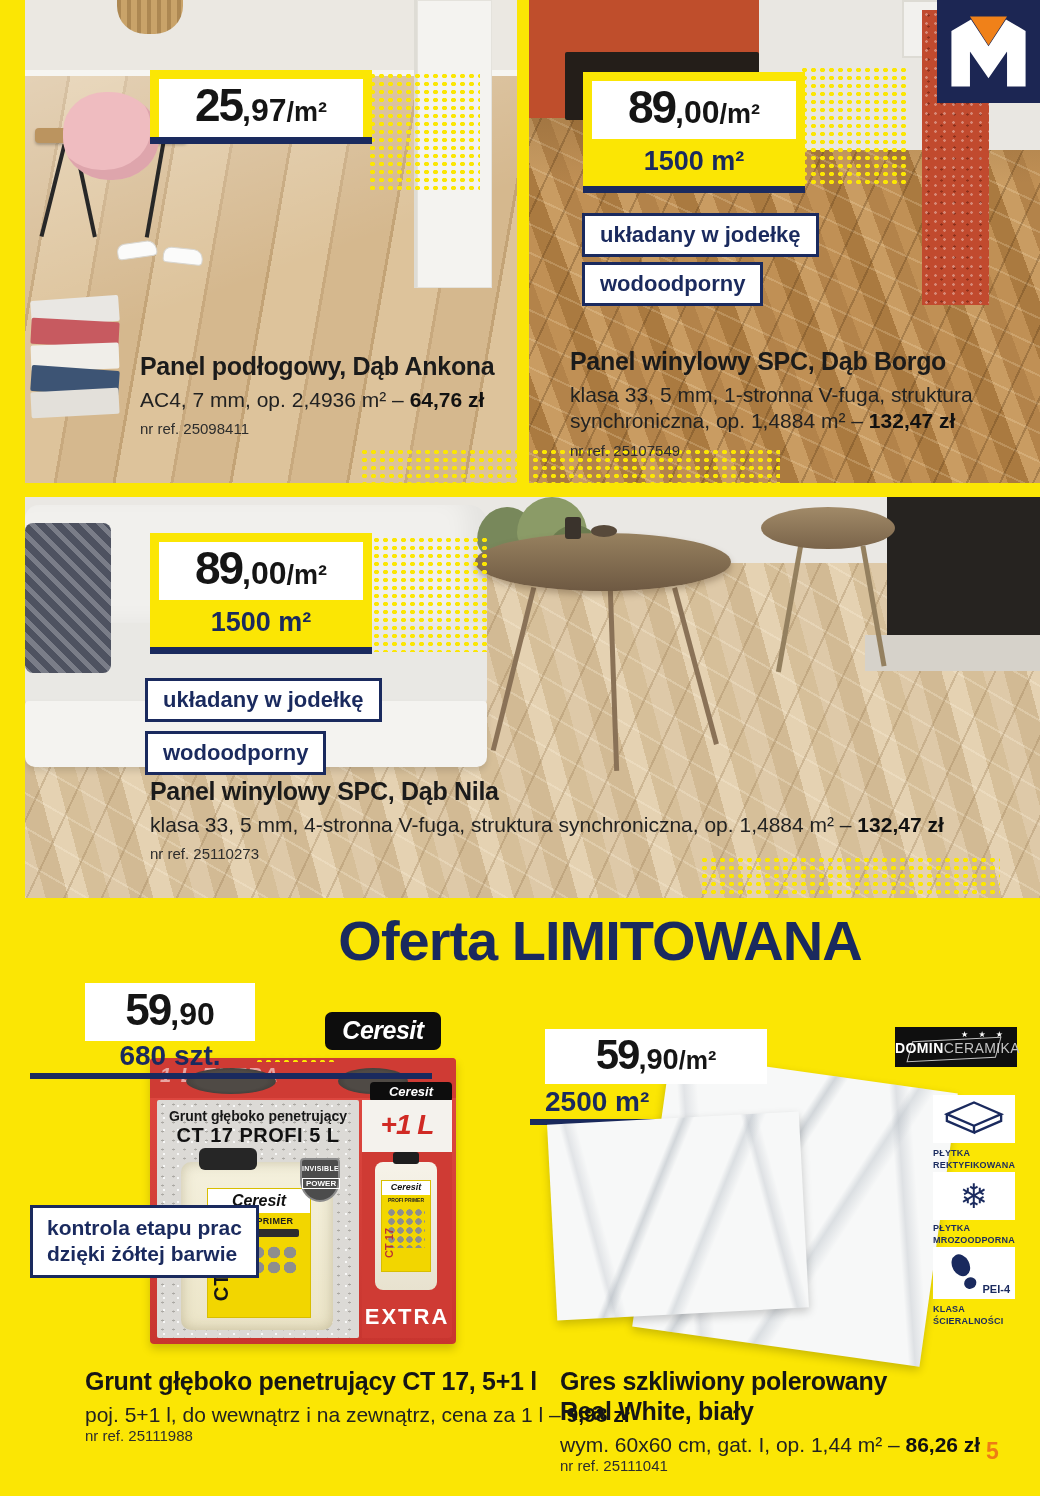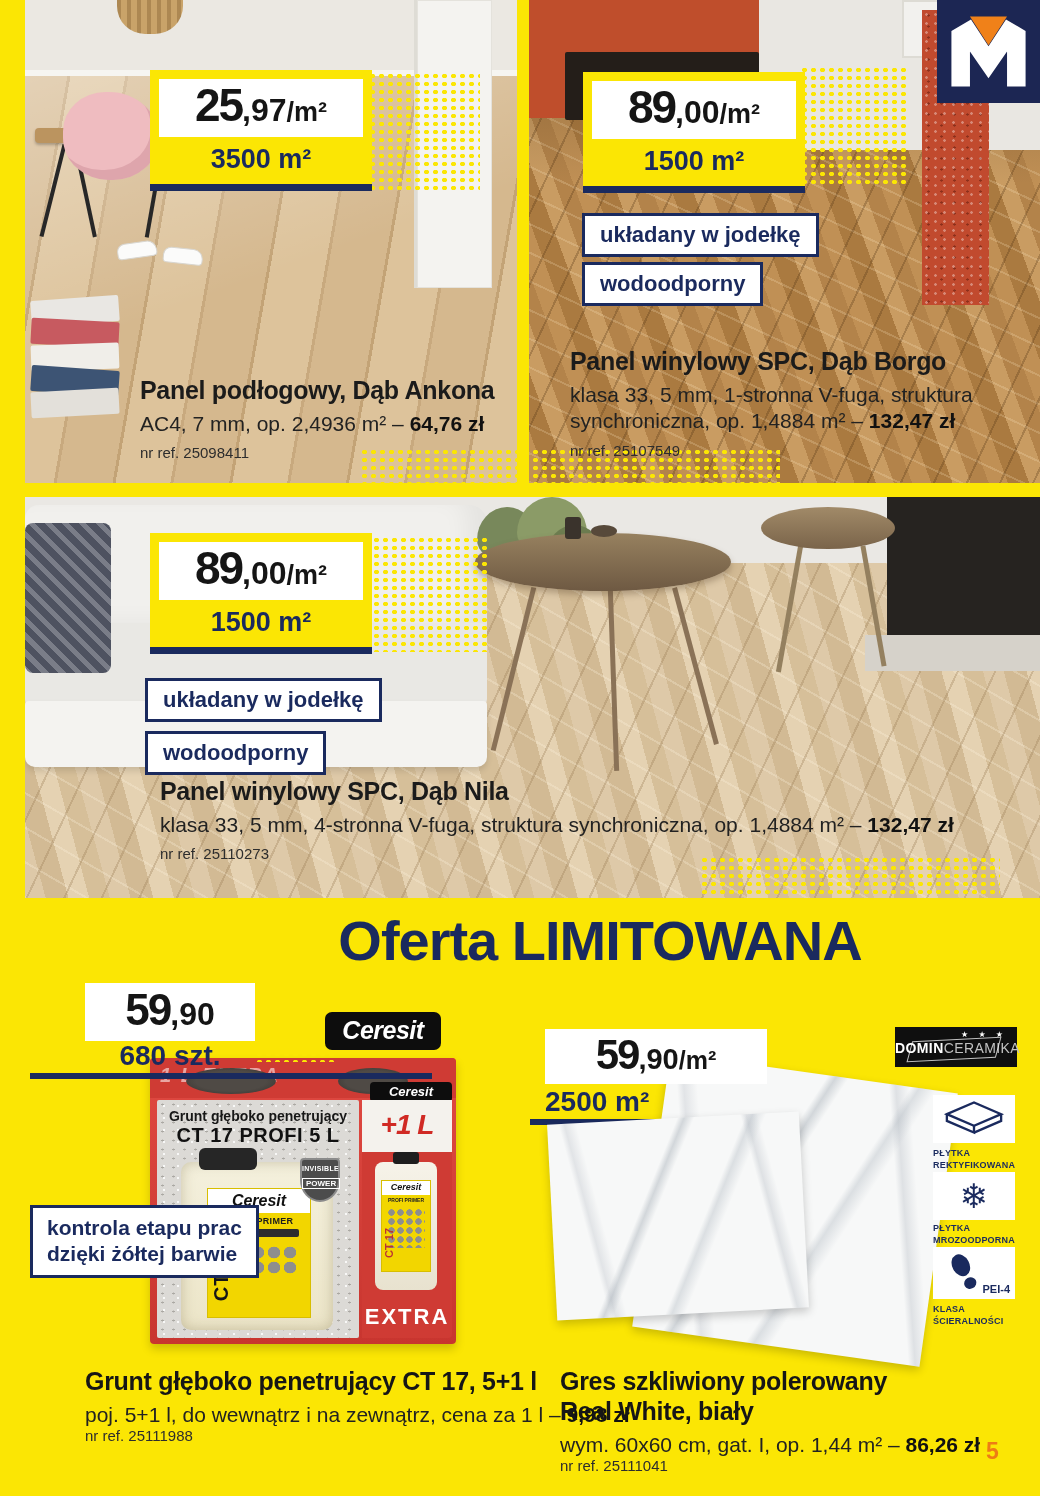--- a/index.html
+++ b/index.html
@@ -218,24 +218,23 @@
       <div class="tl-mag m4"></div>
       <div class="tl-mag m5"></div>
     </div>
 
     <div class="pricebox" style="left:125px;top:70px;">
       <div class="pw">
         <span class="p-main">25</span>
           <span class="p-dec">,97</span>
           <span class="p-unit">/m²</span>
       </div>
-      <div class="p-stock">3500 m²</div>
-    </div>
-
-    <div class="ptext" style="left:115px;top:376px;">
+    </div>
+
+    <div class="ptext" style="left:115px;top:352px;">
       <div class="ptitle">Panel podłogowy, Dąb Ankona</div>
       <div class="pdesc"><span>AC4, 7 mm, op. 2,4936  m² – </span><b>64,76 zł</b></div>
       <div class="pref">nr ref. 25098411</div>
     </div>
   </div>
 
   <div class="photo photo-tr">
     <div class="tr-floor"></div>
     <div class="tr-shade"></div>
     <div class="tr-wall-or"></div>
@@ -304,21 +303,21 @@
         <span class="p-main">89</span>
           <span class="p-dec">,00</span>
           <span class="p-unit">/m²</span>
       </div>
       <div class="p-stock">1500 m²</div>
     </div>
 
     <div class="feat" style="left:120px;top:181px;">układany w jodełkę</div>
     <div class="feat" style="left:120px;top:234px;">wodoodporny</div>
 
-    <div class="ptext" style="left:125px;top:280px;margin-left:10px;">
+    <div class="ptext" style="left:125px;top:280px;">
       <div class="ptitle">Panel winylowy SPC, Dąb Nila</div>
       <div class="pdesc"><span>klasa 33, 5 mm, 4-stronna V-fuga, struktura synchroniczna, op. 1,4884 m² – </span><b>132,47 zł</b></div>
       <div class="pref">nr ref. 25110273</div>
     </div>
   </div>
 
   <div class="heading">
     <span>Oferta</span>
     <span>LIMITOWANA</span>
   </div>

